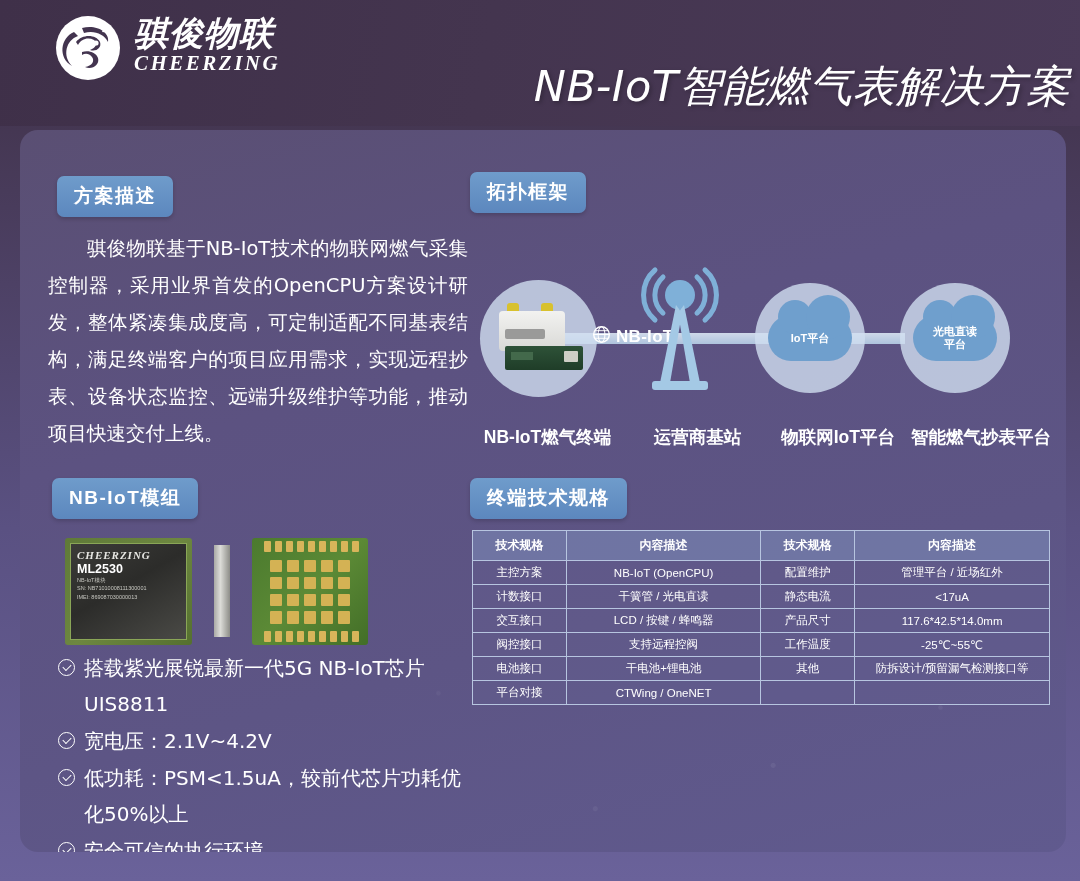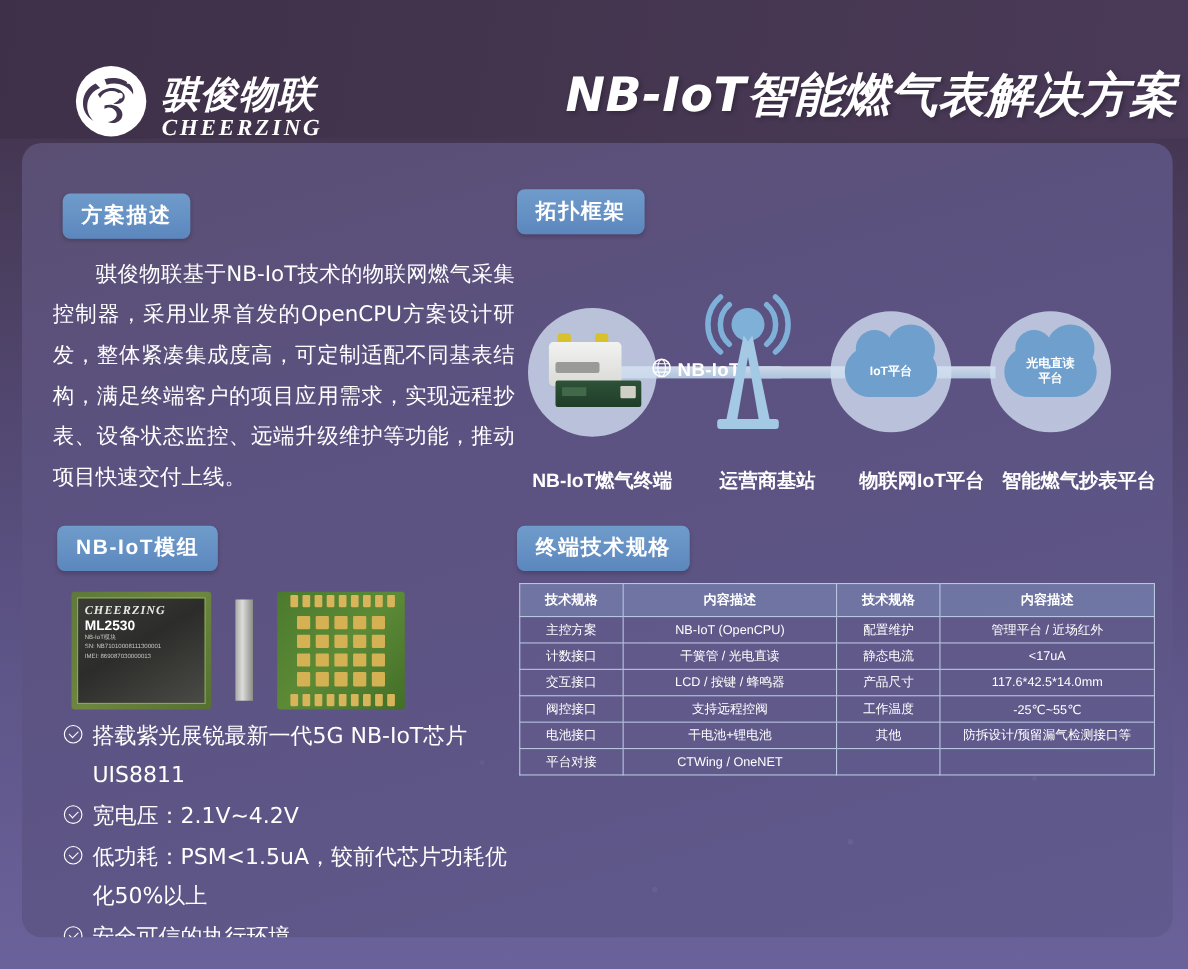--- a/index.html
+++ b/index.html
@@ -11,34 +11,34 @@
   body {
     background: linear-gradient(180deg, #42324f 0%, #443651 13%, #5a5182 60%, #6a629a 100%);
     position: relative;
   }
 
   
   .header {
     position: absolute; left: 0; top: 0; width: 1080px; height: 126px;
     background: linear-gradient(100deg, #3f3049 0%, #44354f 45%, #4a3a58 100%);
   }
-  .logo-wrap { position: absolute; left: 65px; top: 12px; display: flex; align-items: flex-end; gap: 10px; margin-top: 44px; }
+  .logo-wrap { position: absolute; left: 52px; top: 12px; display: flex; align-items: flex-start; gap: 10px; }
   .logo-mark { width: 72px; height: 72px; position: relative; }
   .logo-text { display: flex; flex-direction: column; justify-content: center; padding-top: 4px; }
   .logo-cn {
     font-size: 34px; font-weight: bold; color: #ffffff; letter-spacing: 1px;
     font-family: "DejaVu Sans", sans-serif; font-style: italic; line-height: 1.05;
   }
   .logo-en {
     font-size: 21px; font-weight: bold; color: #ffffff; letter-spacing: 2.5px;
     font-family: "Liberation Serif", serif; font-style: italic; line-height: 1.1;
   }
   .main-title {
     position: absolute; right: 10px; top: 58px;
-    font-size: 43px; font-weight: bold; font-style: italic; color: #ffffff;
+    font-size: 43px; font-weight: normal; font-style: italic; color: #ffffff;
     letter-spacing: 0.5px; white-space: nowrap;
     font-family: "DejaVu Sans", sans-serif;
     text-shadow: 2px 2px 4px rgba(0,0,0,0.25);
   }
 
   
   .panel {
     position: absolute; left: 20px; top: 130px; width: 1046px; height: 722px;
     background: linear-gradient(165deg, #5a4f73 0%, #5c5281 35%, #5d5585 65%, #605a8e 100%);
     border-radius: 18px;

